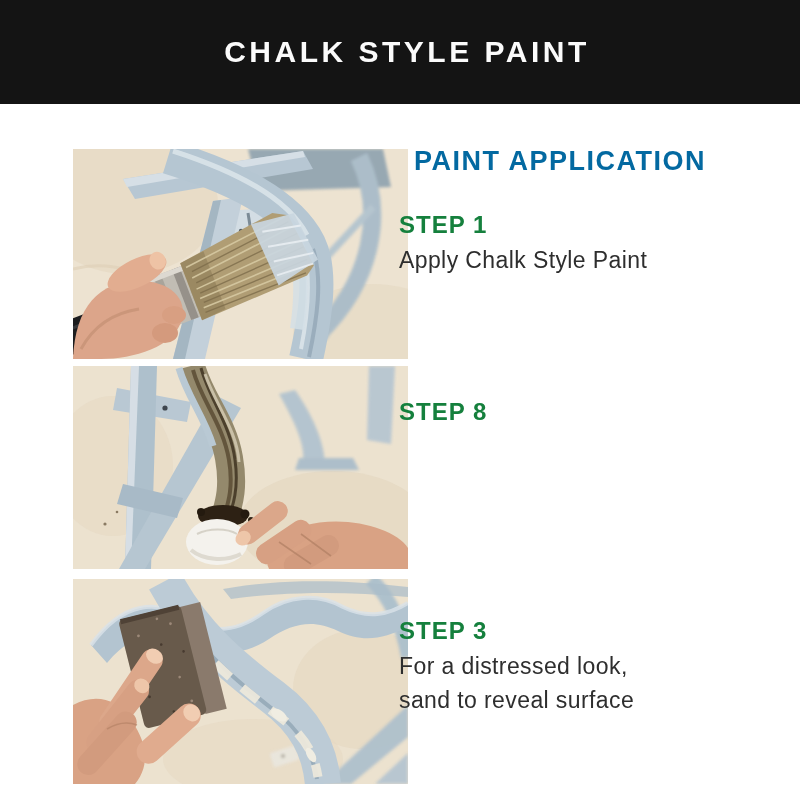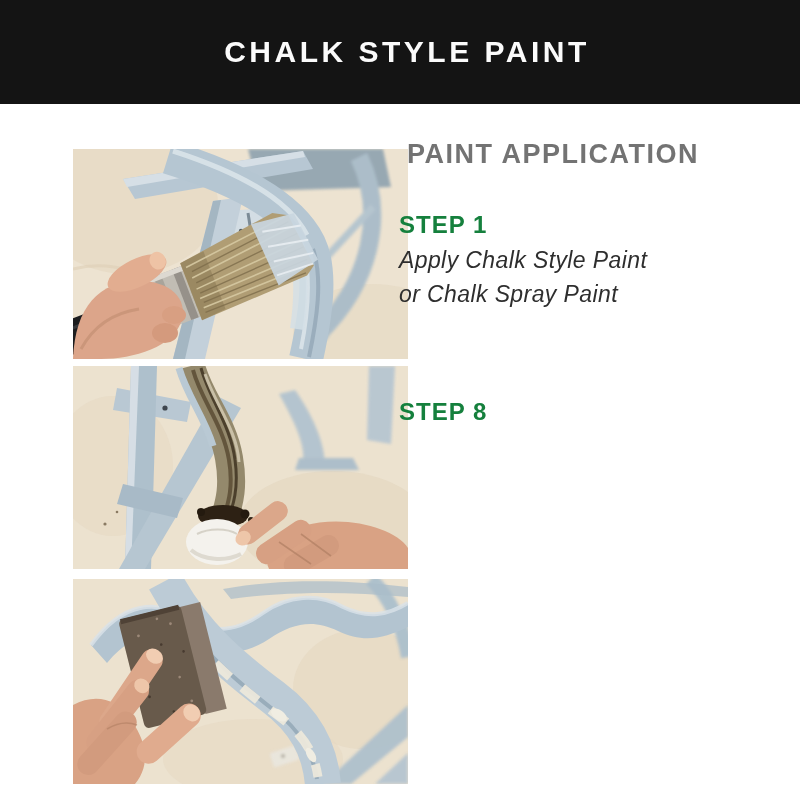--- a/index.html
+++ b/index.html
@@ -14,26 +14,26 @@
     font-size:30px;font-weight:700;letter-spacing:3.5px;color:#fbfbfb;padding-left:14px;
   }
   
   .photo{position:absolute;left:33px;width:335px;overflow:hidden;background:#ece2cf;}
   .photo svg{display:block;width:100%;height:100%;}
   #photo1{top:133px;height:210px;}
   #photo2{top:350px;height:203px;}
   #photo3{top:563px;height:205px;}
   
   .heading{
-    position:absolute;left:399px;top:131px;margin:8px;
-    font-size:27px;font-weight:700;letter-spacing:1.5px;color:#737373;
+    position:absolute;left:399px;top:131px;margin:15px;
+    font-size:27px;font-weight:700;letter-spacing:1.5px;color:#0369a1;
   }
   .step{position:absolute;left:399px;width:380px;}
   .step h3{margin:0 0 4px 0;font-size:24px;font-weight:700;letter-spacing:1px;color:#15803d;}
-  .step p{margin:0;font-size:23px;line-height:34px;letter-spacing:0.4px;color:#2e2e2e;font-weight:400;font-style:italic;}
+  .step p{margin:0;font-size:23px;line-height:34px;letter-spacing:0.4px;color:#2e2e2e;font-weight:400;}
   #step1{top:211px;}
   #step2{top:398px;}
   #step3{top:617px;}
 </style>
 </head>
 <body>
 
 <div class="page">
 
   <header class="banner">
@@ -246,22 +246,26 @@
         </g>
         <path d="M 34,150 C 44,144 54,142 64,146" stroke="#b07f63" stroke-width="1.6" fill="none" opacity="0.6"></path>
       </g>
     </svg>
   </figure>
 
   <h2 class="heading">PAINT APPLICATION</h2>
 
   <section class="step" id="step1">
     <h3>STEP 1</h3>
-    <p><span>Apply Chalk Style Paint</span><br><span>or Chalk Spray Paint</span></p>
+    <p><span>Apply Chalk Style Paint</span><br></p>
   </section>
 
   <section class="step" id="step2">
     <h3>STEP 8</h3>
     <p><br></p>
   </section>
 
+  <section class="step" id="step3">
+    <h3>STEP 3</h3>
+    <p><span>For a distressed look,</span><br><span>sand to reveal surface</span></p>
+  </section>
 
 </div>
 
 </body></html>

